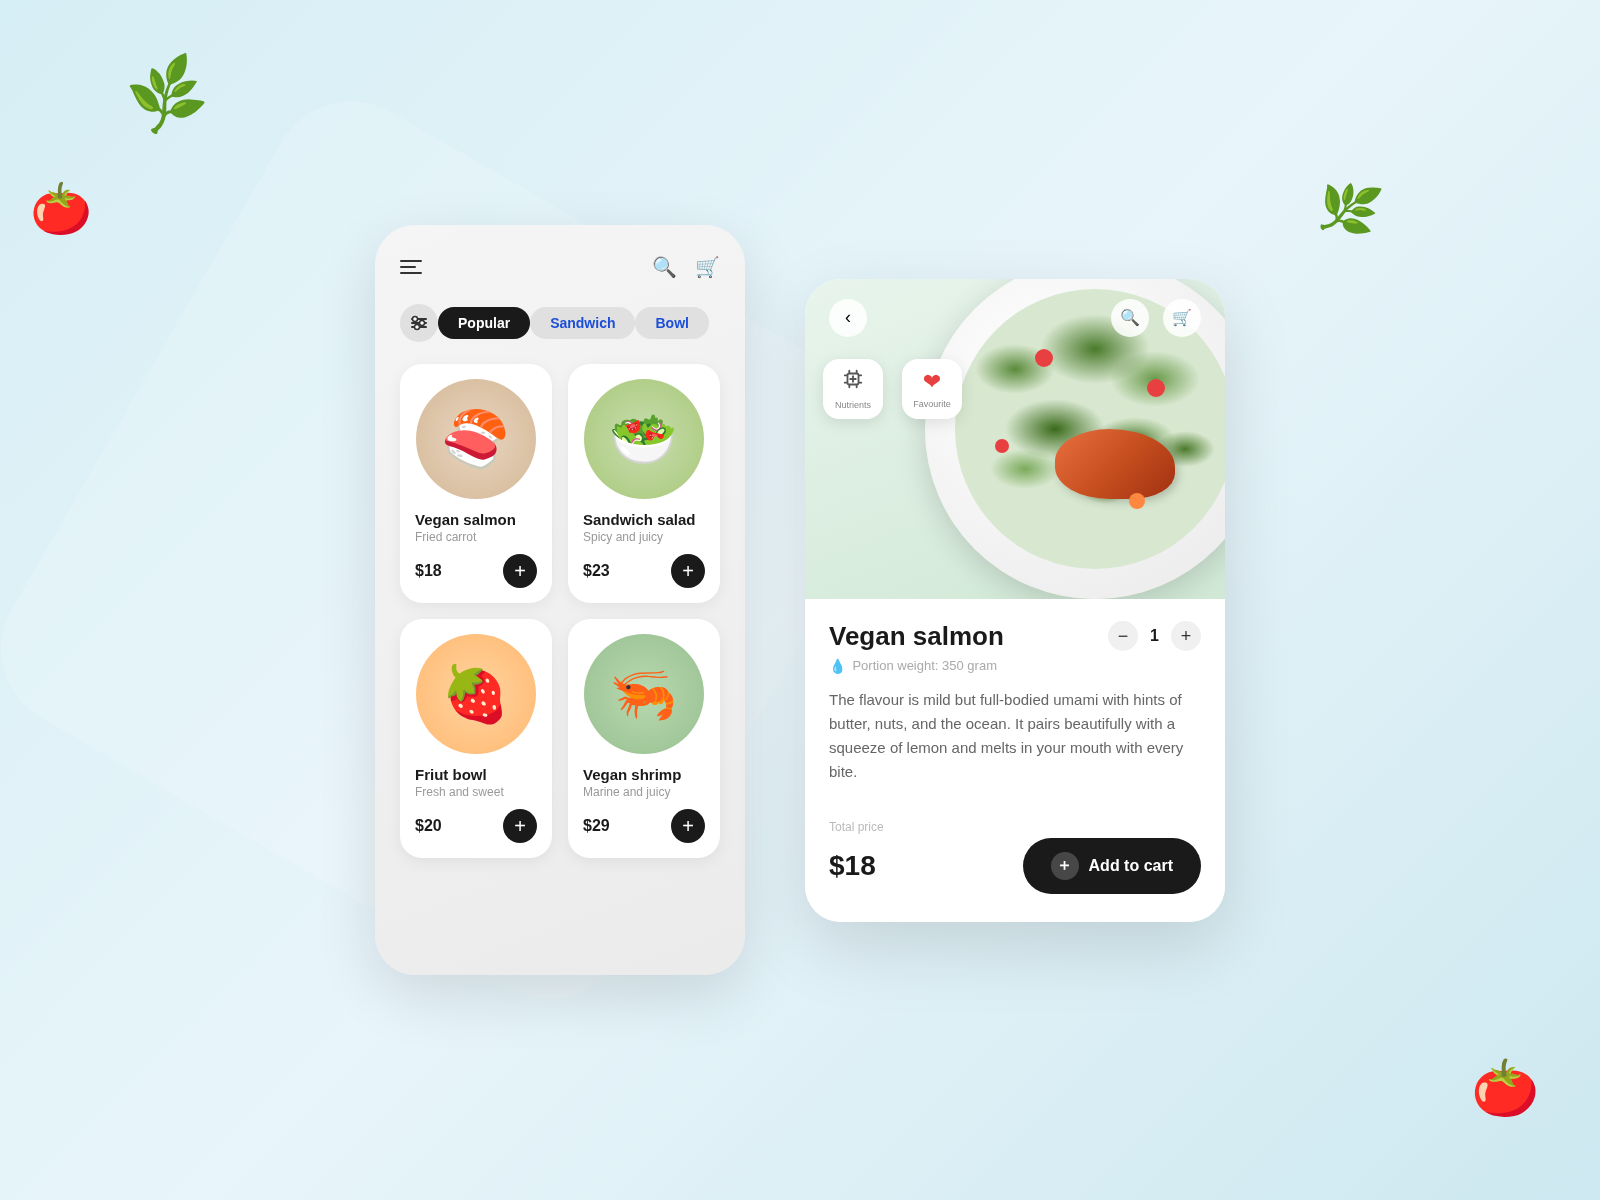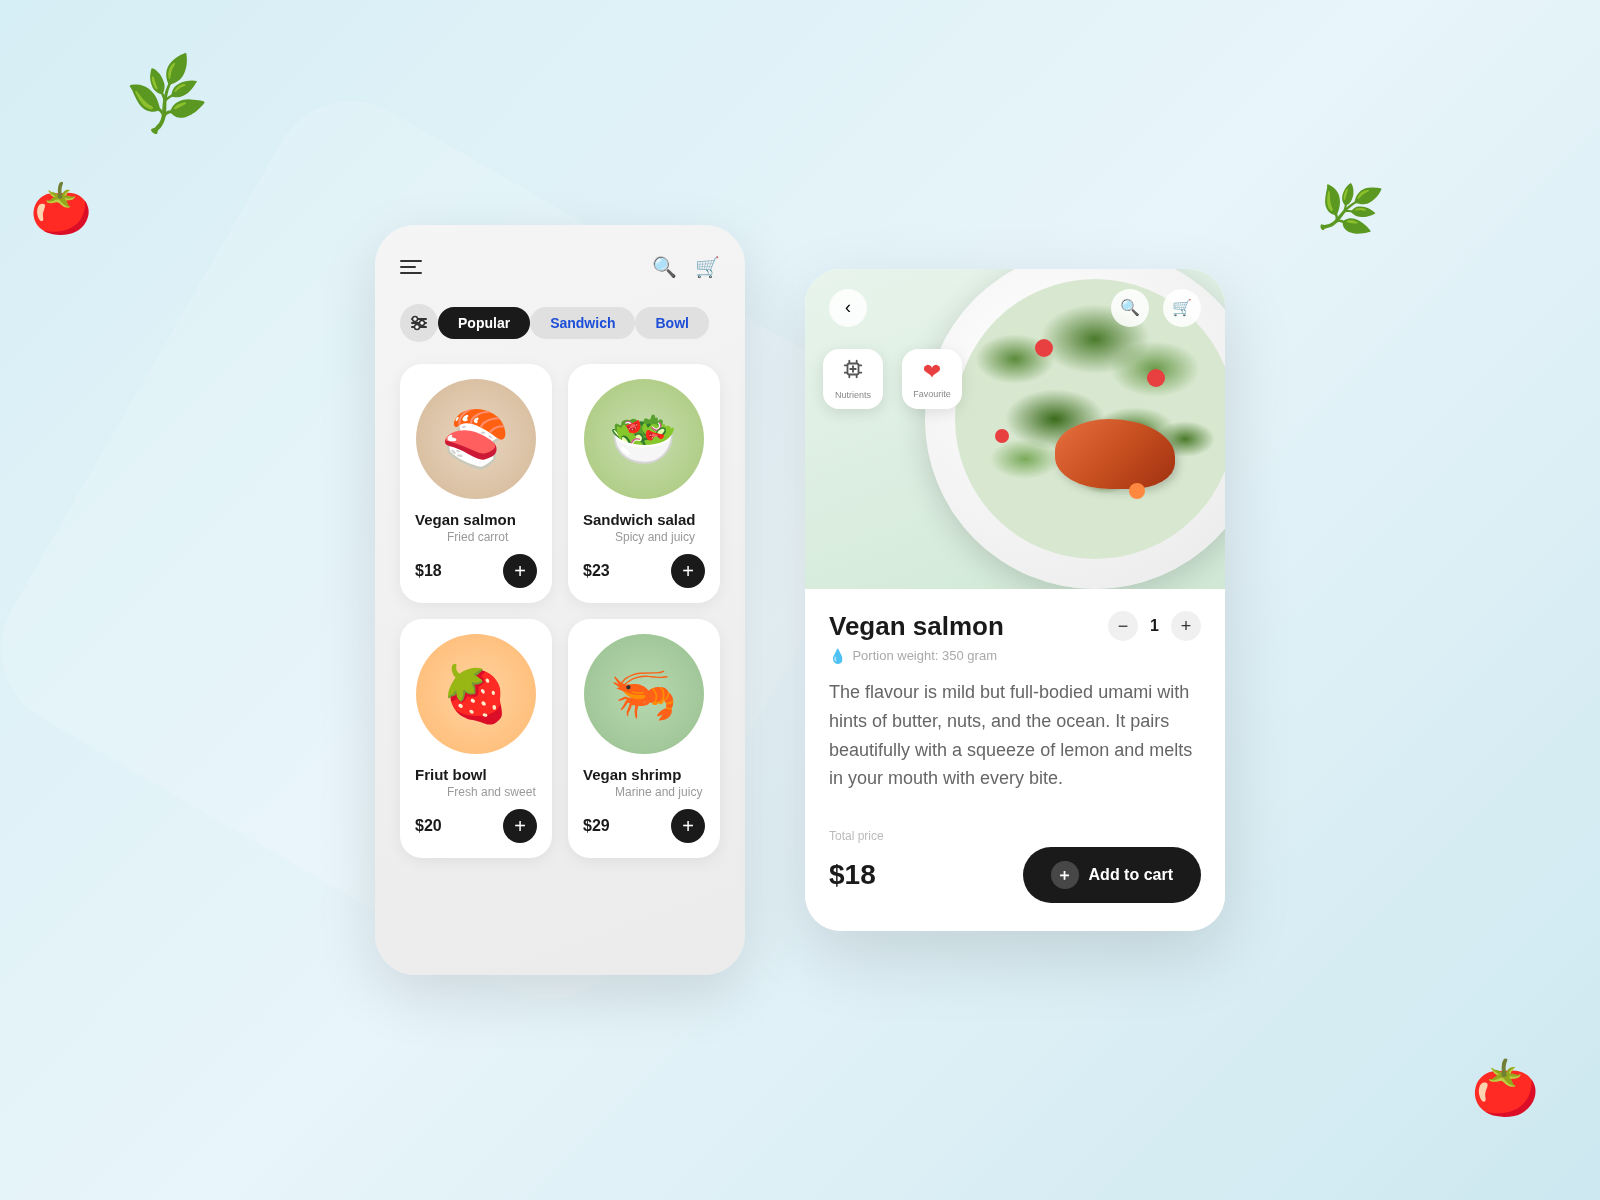--- a/index.html
+++ b/index.html
@@ -177,21 +177,20 @@
     .food-name {
       font-size: 15px;
       font-weight: 700;
       color: #1a1a1a;
       margin-bottom: 2px;
     }
     .food-desc {
       font-size: 12px;
       color: #999;
       margin-bottom: 10px;
-      margin-left: 32px;
     }
     .food-price-row {
       display: flex;
       justify-content: space-between;
       align-items: center;
     }
     .food-price {
       font-size: 16px;
       font-weight: 700;
       color: #1a1a1a;
@@ -342,21 +341,21 @@
       align-items: center;
       gap: 6px;
       margin-bottom: 14px;
     }
     .drop-icon { color: #6bb8c8; font-size: 14px; }
     .portion-text {
       font-size: 13px;
       color: #aaa;
     }
     .description {
-      font-size: 18px;
+      font-size: 15px;
       color: #666;
       line-height: 1.6;
       margin-bottom: 36px;
     }
     .total-label {
       font-size: 12px;
       color: #bbb;
       margin-bottom: 4px;
     }
     .bottom-row {

